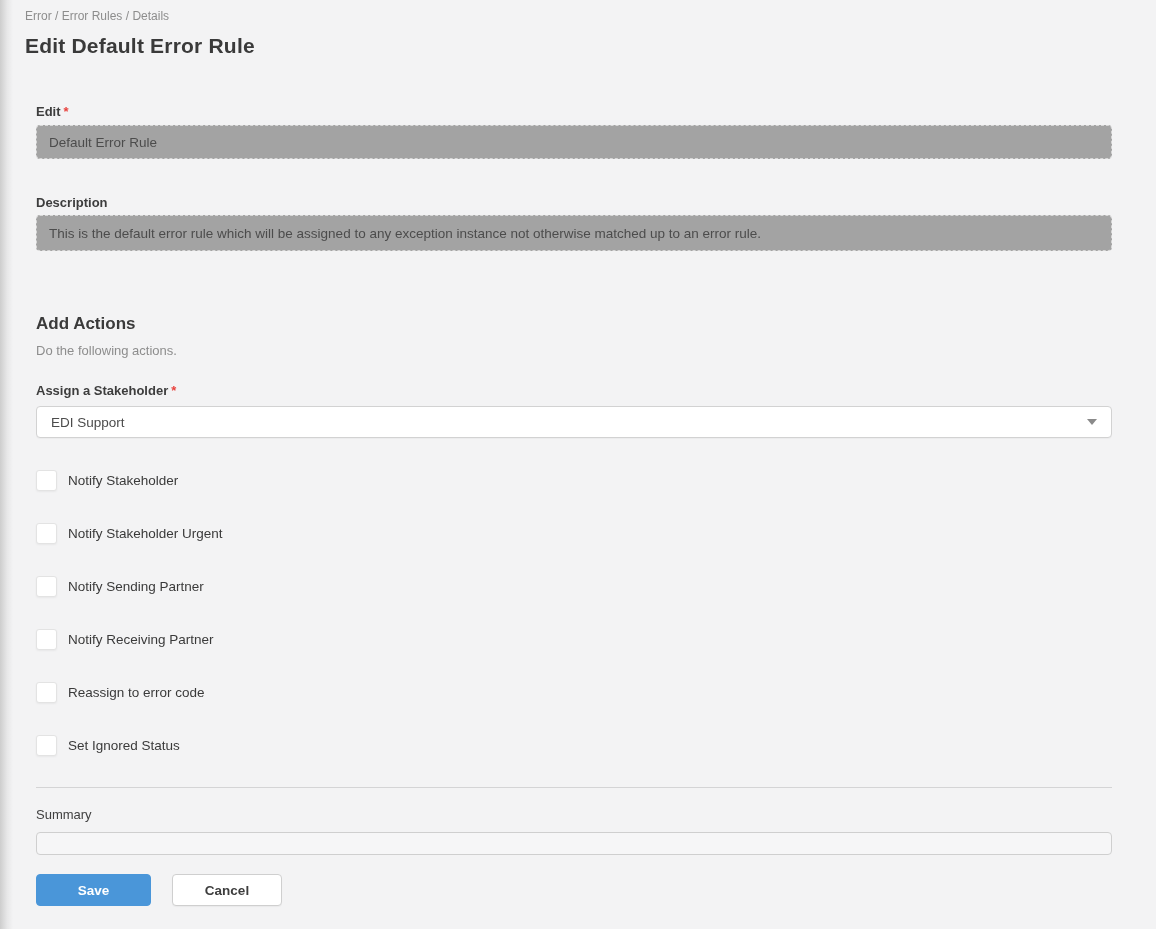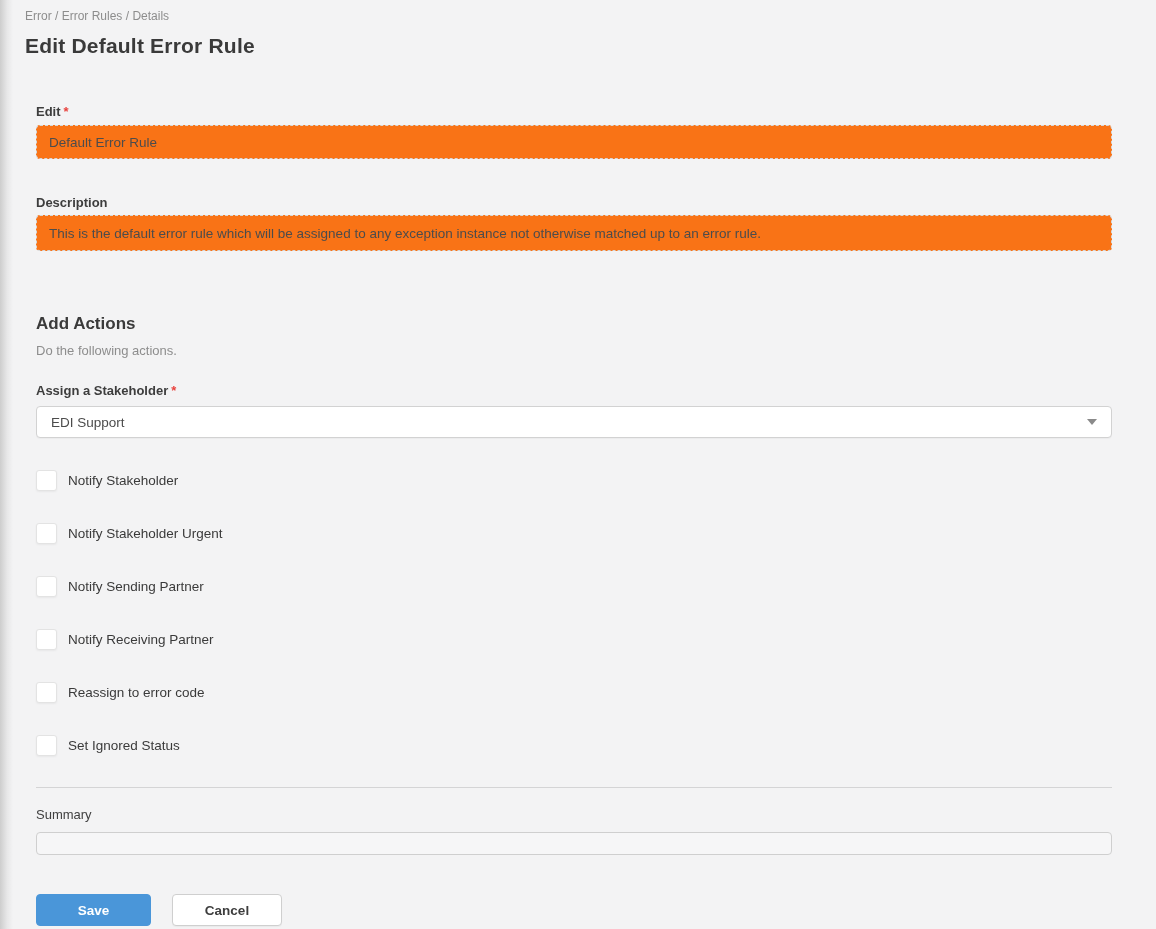--- a/index.html
+++ b/index.html
@@ -27,21 +27,21 @@
 
   .form { margin-left:11px; }
   .field-label {
     display:block; font-size:13px; line-height:16px;
     font-weight:600; color:#3d3d3d;
   }
   .req { color:#e8413c; margin-left:3px; font-weight:700; }
 
   .text-input {
     margin-top:5px; width:1076px; height:34px;
-    background:#f97316; border:1px dashed #d8d8d8; border-radius:4px;
+    background:#a3a3a3; border:1px dashed #d8d8d8; border-radius:4px;
     display:flex; align-items:center; padding:0 12px;
     font-size:13.5px; color:#4c4c4c;
   }
   .name-block { margin-top:45px; }
   .desc-block { margin-top:36px; }
   .desc-block .text-input { height:36px; margin-top:4px; }
 
   .section-heading {
     margin:62px 0 0 0; font-size:17px; line-height:21px;
     font-weight:700; color:#3a3a3a;
@@ -79,21 +79,21 @@
     margin-top:9px; width:1076px; height:23px;
     background:#f6f6f7; border:1px solid #cfcfcf; border-radius:4px;
     display:flex; align-items:center; padding:0 10px;
     font-size:12.5px; color:#8d8d8d;
   }
 
   .btn-row { margin-top:19px; display:flex; align-items:flex-start; }
   .btn {
     height:32px; border-radius:4px; font-size:13.5px; font-weight:700;
     font-family:inherit; cursor:pointer; display:flex;
-    align-items:center; justify-content:center;margin-top:20px;
+    align-items:center; justify-content:center;
   }
   .btn-save {
     width:115px; background:#4a96d9; border:1px solid #4a96d9; color:#ffffff;
   }
   .btn-cancel {
     width:110px; margin-left:21px; background:#ffffff;
     border:1px solid #cfcfcf; color:#3d3d3d;
     box-shadow:0 1px 1px rgba(0,0,0,0.04);
   }
 </style>

